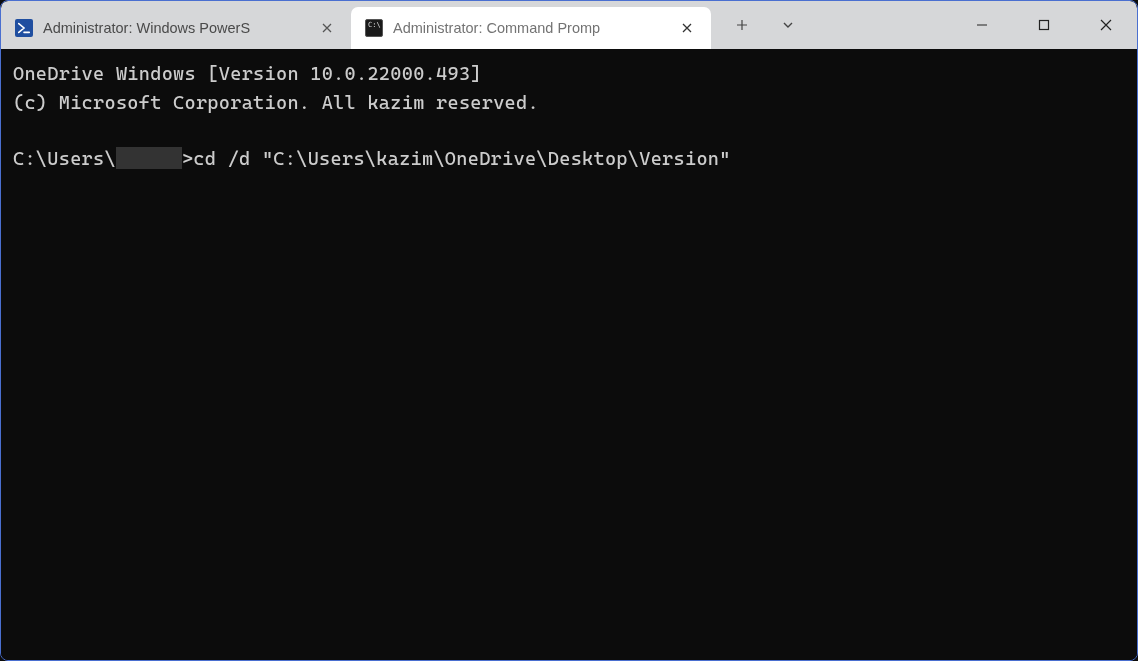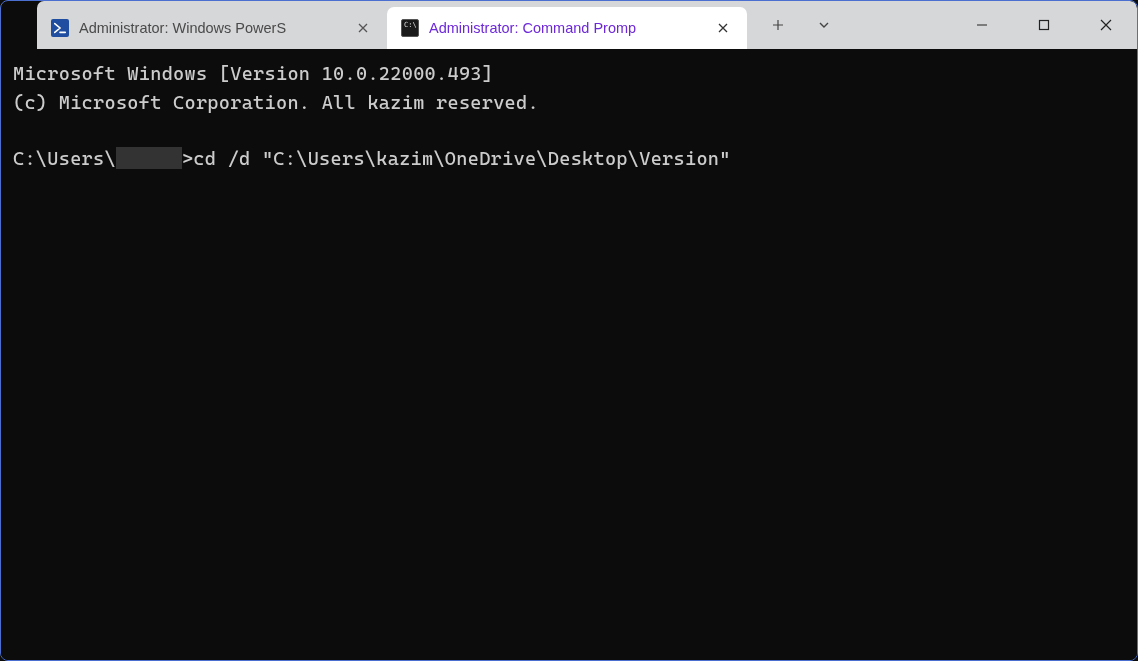--- a/index.html
+++ b/index.html
@@ -25,21 +25,20 @@
       overflow: hidden;
     }
     .titlebar {
       display: flex;
       align-items: stretch;
       background: #d6d7d9;
       height: 48px;
       position: relative;
       border-top-left-radius: 7px;
       border-top-right-radius: 7px;
-      margin-left: 36px;
     }
     .tab {
       display: flex;
       align-items: center;
       gap: 10px;
       padding: 0 14px 0 14px;
       height: 48px;
       font-size: 14.5px;
       color: #2a2a2a;
       position: relative;
@@ -54,21 +53,21 @@
       border-top-right-radius: 6px;
       color: #4a4a4a;
     }
     .tab.active {
       background: #ffffff;
       width: 360px;
       margin-top: 6px;
       height: 42px;
       border-top-left-radius: 7px;
       border-top-right-radius: 7px;
-      color: #6d28d9;
+      color: #737373;
     }
     .tab-icon {
       width: 18px;
       height: 18px;
       flex-shrink: 0;
     }
     .ps-icon {
       background: #1f4ea0;
       border-radius: 2px;
       display: flex;
@@ -248,20 +247,20 @@
       <div class="win-btn">
         <svg viewBox="0 0 12 12">
             <path d="M1 1 L11 11 M11 1 L1 11" stroke="#222" stroke-width="1.2"></path>
           </svg>
       </div>
     </div>
 
   </div>
 
   <div class="terminal-body">
-    <div class="term-line">Microsoft Windows [Version 10.0.22000.493]</div>
+    <div class="term-line">OneDrive Windows [Version 10.0.22000.493]</div>
     <div class="term-line">(c) Microsoft Corporation. All kazim reserved.</div>
     <div class="blank-line"></div>
     <div class="term-line"><span>C:\Users\</span><span class="redacted"></span><span>&gt;</span><span>cd /d "C:\Users\kazim\OneDrive\Desktop\Version"</span></div>
     <div class="blank-line"></div>
   </div>
 
 </div>
 
 </body></html>

